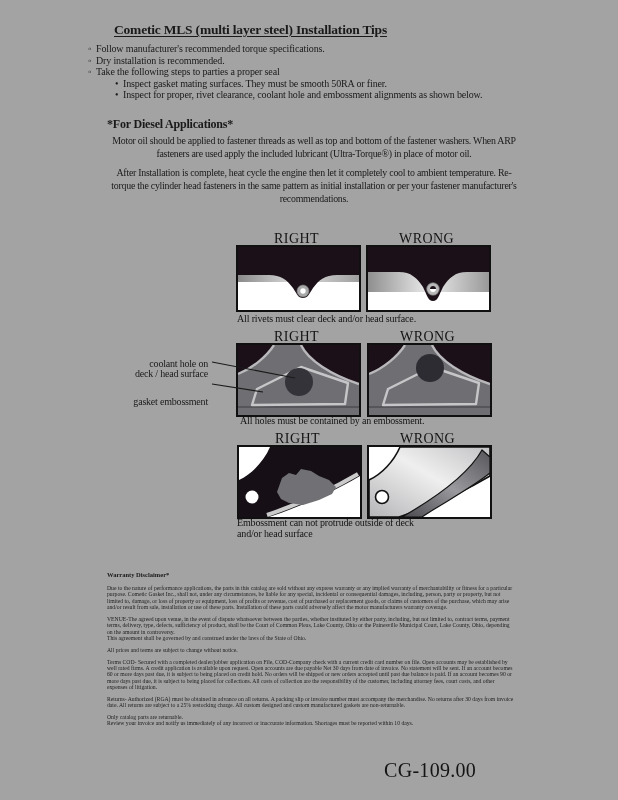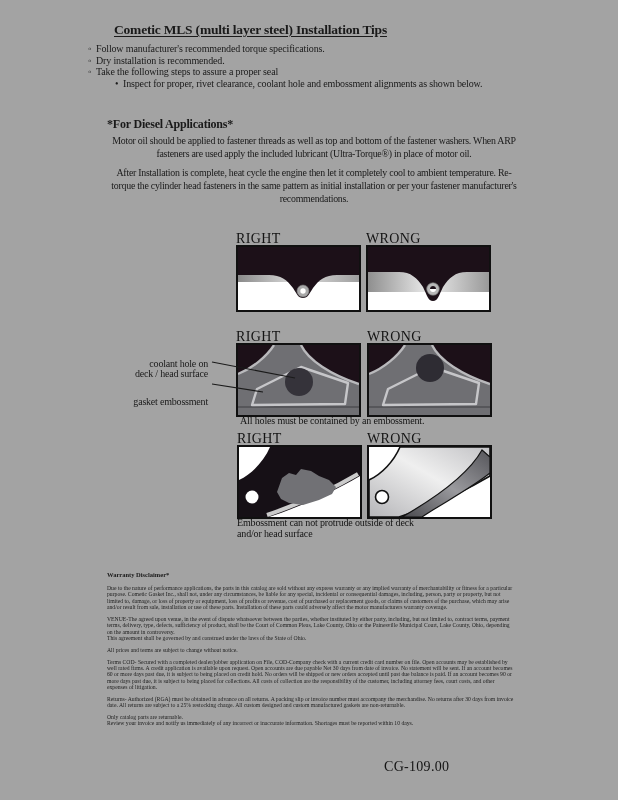--- a/index.html
+++ b/index.html
@@ -10,42 +10,43 @@
          text-decoration:underline;text-underline-offset:2px;margin:0;}
   .tips{left:88px;top:43px;width:490px;font-size:10px;line-height:11.6px;letter-spacing:-0.15px;}
   .tip{white-space:nowrap;}
   .tip .mk{display:inline-block;width:8px;}
   .tip.l2{padding-left:27px;}
   .diesel-h{left:107px;top:117px;font-size:12px;font-weight:bold;letter-spacing:-0.2px;margin:0;}
   .para{width:414px;font-size:9.9px;line-height:12.8px;letter-spacing:-0.25px;margin:0;text-align:center;}
   .p1{left:107px;top:135px;}
   .p2{left:107px;top:167px;}
   .note{left:107px;top:208px;font-size:9.9px;letter-spacing:-0.25px;margin:0;white-space:nowrap;}
-  .dlabel{width:121px;text-align:left;font-size:14px;letter-spacing:0.4px;color:#141414;}
+  .dlabel{width:121px;text-align:center;font-size:14px;letter-spacing:0.4px;color:#141414;}
   .dbox{width:121px;border:2px solid #101010;line-height:0;background:#fff;z-index:1;}
   .dbox svg{display:block;}
   .caption{font-size:10px;letter-spacing:-0.15px;color:#141414;white-space:pre-line;line-height:11.2px;}
   .side-label{width:96px;text-align:right;font-size:10px;line-height:10.4px;letter-spacing:-0.2px;white-space:pre-line;}
   .leader{z-index:5;pointer-events:none;}
   .legal{left:107px;top:571px;width:409px;}
   .legal h3{font-size:6.5px;margin:0 0 7px 0;letter-spacing:0;}
   .legal p{font-size:5.7px;line-height:6.35px;margin:0 0 5.5px 0;letter-spacing:0;white-space:pre-line;color:#222;}
-  .page-code{left:384px;top:759px;font-size:14px;letter-spacing:0.3px;color:#141414;}
+  .page-code{left:384px;top:759px;font-size:20px;letter-spacing:0.3px;color:#141414;}
 </style>
 </head>
 <body>
 
 <div class="page">
 
   <h1 class="abs title">Cometic MLS (multi layer steel) Installation Tips</h1>
 
   <div class="abs tips">
     <div class="tip l1"><span class="mk">◦</span><span>Follow manufacturer's recommended torque specifications.</span></div>
     <div class="tip l1"><span class="mk">◦</span><span>Dry installation is recommended.</span></div>
-    <div class="tip l1"><span class="mk">◦</span><span>Take the following steps to assure a proper seal</span></div>
+    <div class="tip l1"><span class="mk">◦</span><span>Take the following steps to parties a proper seal</span></div>
+    <div class="tip l2"><span class="mk">•</span><span>Inspect gasket mating surfaces.  They must be smooth 50RA or finer.</span></div>
     <div class="tip l2"><span class="mk">•</span><span>Inspect for proper, rivet clearance, coolant hole and embossment alignments as shown below.</span></div>
   </div>
 
   <h2 class="abs diesel-h">*For Diesel Applications*</h2>
   <p class="abs para p1">Motor oil should be applied to fastener threads as well as top and bottom of the fastener washers. When ARP fasteners are used apply the included lubricant (Ultra-Torque®) in place of motor oil.</p>
   <p class="abs para p2">After Installation is complete, heat cycle the engine then let it completely cool to ambient temperature. Re-torque the cylinder head fasteners in the same pattern as initial installation or per your fastener manufacturer's recommendations.</p>
 
   <div class="abs dlabel" style="left:236px;top:231px;">RIGHT</div>
   <div class="abs dlabel" style="left:366px;top:231px;">WRONG</div>
 
@@ -77,20 +78,21 @@
         </linearGradient>
       </defs>
       <rect width="121" height="63" fill="#ffffff"></rect>
       <rect x="0" y="25" width="121" height="20" fill="url(#g2)"></rect>
       <path d="M0,0 H121 V25 H99 C87,25 81,31 75,40 C71,48 70,54 65,54 C60,54 59,48 55,40 C49,31 43,25 31,25 H0 Z" fill="#1c1018"></path>
       <circle cx="65" cy="42" r="6.3" fill="#b8b8b8" stroke="#6a6a6a" stroke-width="0.7"></circle>
       <circle cx="65" cy="42" r="3" fill="#ffffff"></circle>
       <path d="M62,42 A3,3 0 0 1 68,42 Z" fill="#1c1018"></path>
     </svg>
   </div>
+  <div class="abs caption" style="left:237px;top:313px;">All rivets must clear deck and/or head surface.</div>
 
   <div class="abs dlabel" style="left:236px;top:329px;">RIGHT</div>
   <div class="abs dlabel" style="left:367px;top:329px;">WRONG</div>
 
   <div class="abs side-label" style="left:112px;top:359px;">coolant hole on
 deck / head surface</div>
   <div class="abs side-label" style="left:112px;top:397px;">gasket embossment</div>
 
   <svg class="abs leader" style="left:115px;top:340px;" width="200" height="60" viewBox="0 0 200 60">
     <line x1="97" y1="22" x2="180" y2="38" stroke="#1a1a1a" stroke-width="1.1"></line>

